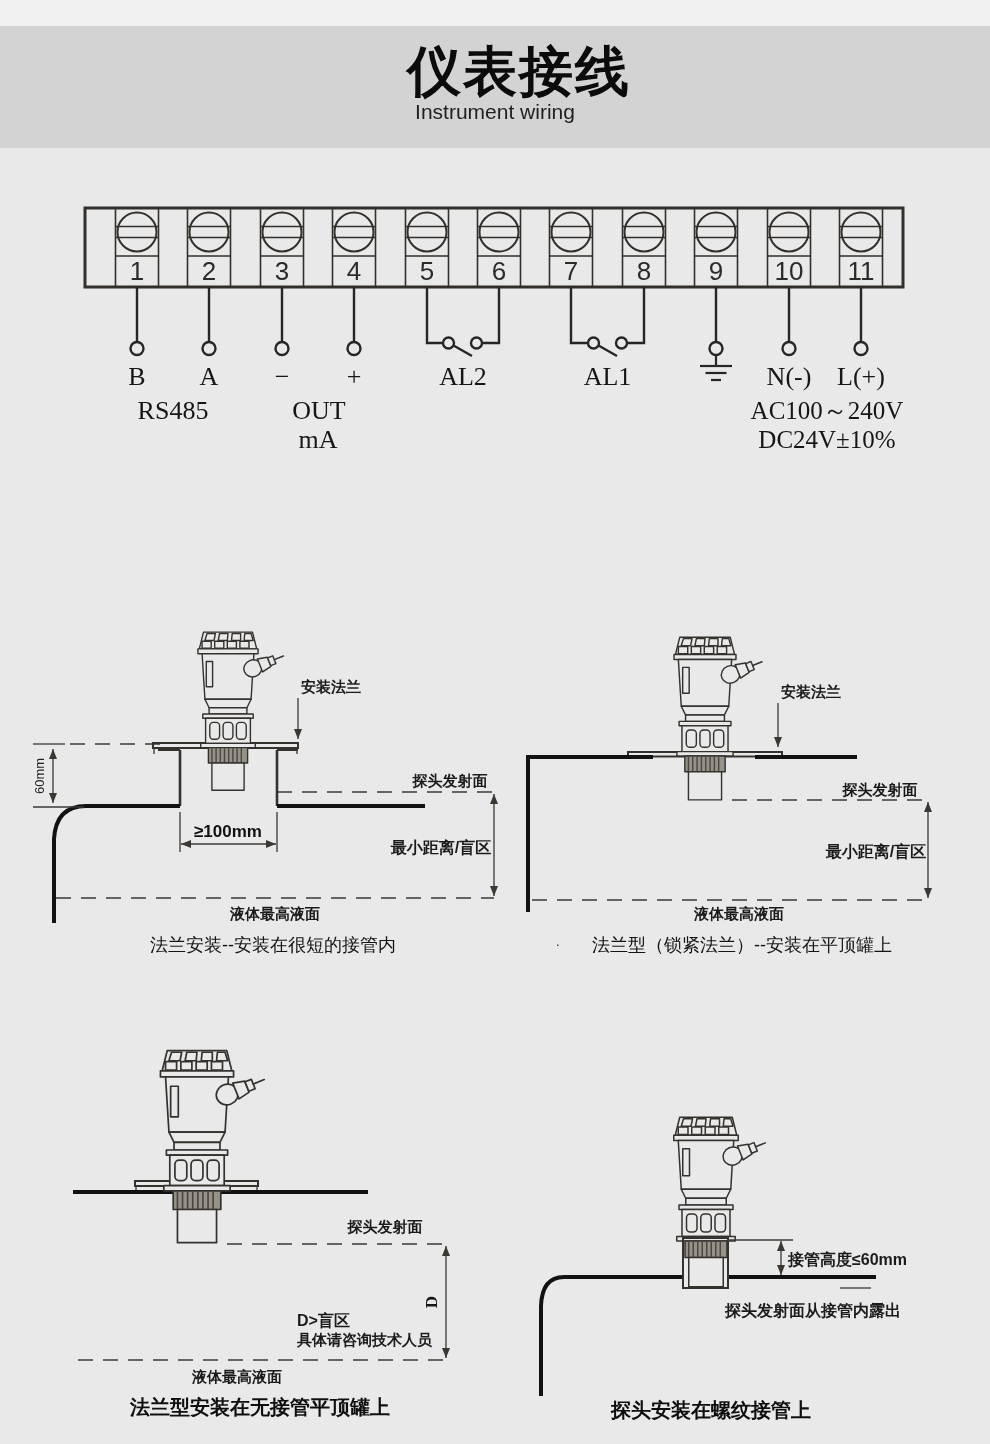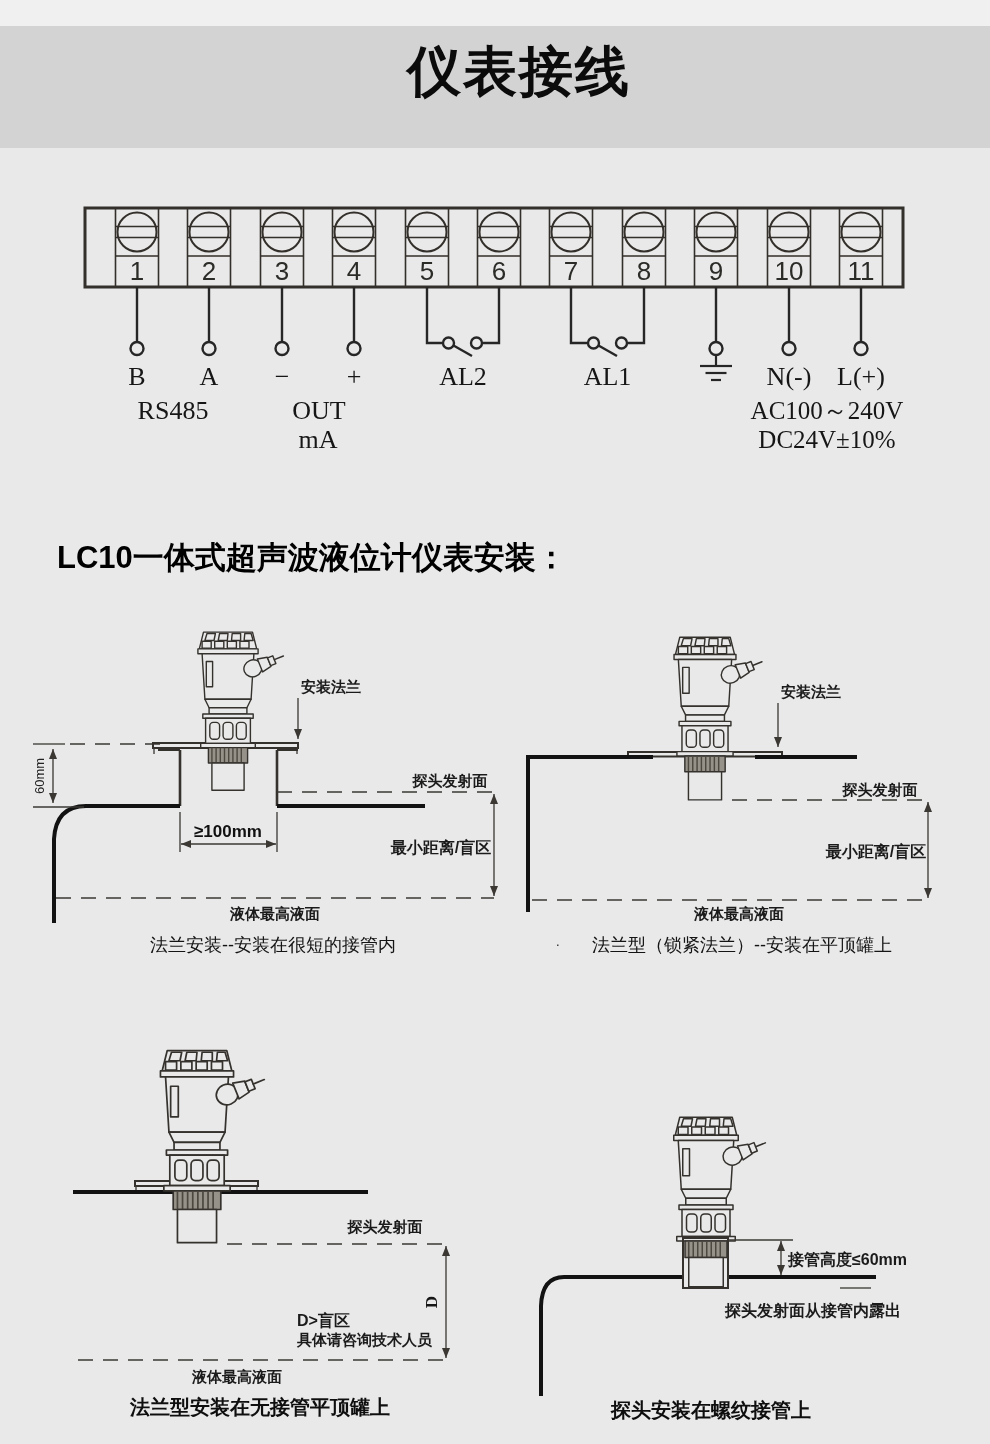--- a/index.html
+++ b/index.html
@@ -33,20 +33,21 @@
   .term{stroke:#332f2a;fill:none;}
 </style>
 </head>
 <body>
 
 <div class="page">
 
   <div class="topstrip"></div>
   <div class="titleband"></div>
   <div class="maintitle">仪表接线</div>
+  <div class="subtitle">Instrument wiring</div>
 
   <svg width="0" height="0">
     <defs>
       <marker id="aE" markerWidth="11" markerHeight="8" refX="10" refY="4" orient="auto" markerUnits="userSpaceOnUse">
         <path d="M0,0 L10,4 L0,8 Z" fill="#3b3834"></path>
       </marker>
       <marker id="aS" markerWidth="11" markerHeight="8" refX="10" refY="4" orient="auto-start-reverse" markerUnits="userSpaceOnUse">
         <path d="M0,0 L10,4 L0,8 Z" fill="#3b3834"></path>
       </marker>
       <g id="sensor" stroke="#35322e" stroke-width="2" fill="#e9e9e9" stroke-linejoin="round" stroke-linecap="round">
@@ -206,21 +207,20 @@
       <text class="pin" x="789" y="215">N(-)</text>
       <text class="pin" x="861" y="215">L(+)</text>
       <text class="pin" x="173" y="249">RS485</text>
       <text class="pin" x="319" y="249">OUT</text>
       <text class="pin" x="318" y="278">mA</text>
       <text class="pin2" x="827" y="249">AC100～240V</text>
       <text class="pin2" x="827" y="278">DC24V±10%</text>
     </g>
   </svg>
 
-  <div class="secttitle">LC10一体式超声波液位计仪表安装：</div>
 
   <svg style="left:20px;top:615px" width="480" height="350" viewBox="0 0 480 350">
     <path class="thin" d="M13,129 H45"></path>
     <path class="dash" d="M50,129 H148" stroke-dasharray="13 9"></path>
     <rect class="med" x="133" y="128" width="145" height="5" fill="#e9e9e9" stroke-width="1.5"></rect>
     <path class="thin" d="M134,133 V139 M277,133 V139"></path>
     <path class="med" d="M138,135 H160 M257,135 H278"></path>
     <path class="wall" d="M160,135 V191 M257,135 V191"></path>
     <path class="thick" d="M160,191 H66 Q36,191 34,224 V308"></path>
     <path class="thick" d="M257,191 H405"></path>

